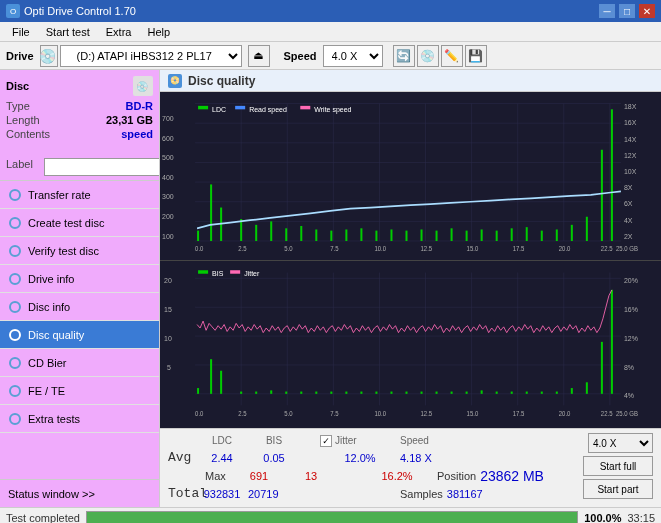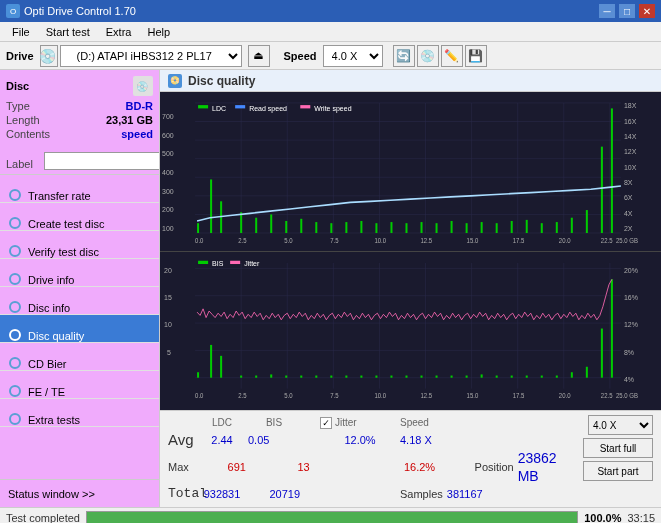--- a/index.html
+++ b/index.html
@@ -34,26 +34,26 @@
     .sidebar { width: 160px; background: #f0abfc; border-right: 1px solid #ccc; display: flex; flex-direction: column; overflow: hidden; }
     
     .disc-info-panel { padding: 6px 6px 4px 6px; border-bottom: 1px solid #ccc; }
     .disc-info-header { display: flex; align-items: center; justify-content: space-between; margin-bottom: 4px; }
     .disc-label { font-weight: bold; font-size: 11px; }
     .disc-icon { width: 20px; height: 20px; background: #e0e0e0; border-radius: 2px; display: flex; align-items: center; justify-content: center; font-size: 10px; }
     .disc-info-row { display: flex; justify-content: space-between; align-items: center; margin-bottom: 2px; font-size: 11px; }
     .disc-info-key { color: #444; }
     .disc-info-val { color: #0000cc; font-weight: bold; }
     .disc-info-val.black { color: #000; }
-    .label-row { display: flex; align-items: flex-end; gap: 11px; margin-top: 12px; }
+    .label-row { display: flex; align-items: flex-start; gap: 11px; margin-top: 18px; }
     .label-input { height: 18px; border: 1px solid #999; flex: 1; font-size: 10px; padding: 0 2px; }
     
     
     .nav-items { flex: 1; }
-    .nav-item { height: 28px; display: flex; align-items: flex-end; padding: 0 8px; gap: 6px; cursor: pointer; font-size: 11px; border-bottom: 1px solid #e0e0e0; }
+    .nav-item { height: 28px; display: flex; align-items: center; padding: 0 8px; gap: 6px; cursor: pointer; font-size: 11px; border-bottom: 1px solid #e0e0e0; }
     .nav-item.active { background: #3a7bd5; color: white; }
     .nav-item-icon { width: 14px; height: 14px; display: flex; align-items: center; justify-content: center; }
     .nav-circle { width: 12px; height: 12px; border-radius: 50%; border: 2px solid #5a9fd4; }
     .nav-item.active .nav-circle { border-color: white; }
     
     
     .status-window { height: 28px; border-top: 1px solid #ccc; display: flex; align-items: center; padding: 0 8px; cursor: pointer; font-size: 11px; gap: 4px; }
     
     
     .progress-area { height: 20px; background: #f0f0f0; border-top: 1px solid #ccc; display: flex; align-items: center; padding: 0 6px; gap: 6px; }
@@ -420,45 +420,45 @@
           <span style="width:20px;"></span>
 
           <div style="display:flex;align-items:center;gap:3px;width:80px;">
             <div class="checkbox">✓</div>
             <span style="font-size:10px;color:#666;">Jitter</span>
           </div>
           <span style="font-size:10px;color:#666;width:50px;">Speed</span>
         </div>
 
         <div style="display:flex;gap:0;align-items:center;line-height:18px;">
-          <span style="width:28px;font-size:15px;color:#333;">Avg</span>
+          <span style="width:28px;font-size:13px;color:#333;font-family:Liberation Mono, monospace;">Avg</span>
           <span style="width:52px;text-align:center;font-size:11px;color:#0000cc;">2.44</span>
-          <span style="width:52px;text-align:left;font-size:11px;color:#0000cc;">0.05</span>
+          <span style="width:52px;text-align:center;font-size:11px;color:#0000cc;">0.05</span>
           <span style="width:20px;"></span>
           <span style="width:80px;text-align:center;font-size:11px;color:#0000cc;">12.0%</span>
           <span style="width:50px;font-size:11px;color:#0000cc;">4.18 X</span>
         </div>
 
-        <div style="display:flex;gap:16px;align-items:center;line-height:18px;">
+        <div style="display:flex;gap:0;align-items:center;line-height:18px;margin-left:37px;">
           <span style="width:28px;font-size:11px;color:#333;">Max</span>
           <span style="width:52px;text-align:center;font-size:11px;color:#cc0000;">691</span>
           <span style="width:52px;text-align:center;font-size:11px;color:#cc0000;">13</span>
           <span style="width:20px;"></span>
           <span style="width:80px;text-align:center;font-size:11px;color:#cc0000;">16.2%</span>
 
           <div style="display:flex;gap:4px;align-items:center;">
             <span style="font-size:11px;color:#333;">Position</span>
             <span style="font-size:14px;color:#0000cc;">23862 MB</span>
           </div>
         </div>
 
         <div style="display:flex;gap:0;align-items:center;line-height:18px;">
           <span style="width:28px;font-size:13px;color:#333;font-family:Liberation Mono, monospace;">Total</span>
           <span style="width:52px;text-align:center;font-size:11px;color:#0000cc;">932831</span>
-          <span style="width:52px;text-align:right;font-size:11px;color:#0000cc;">20719</span>
+          <span style="width:52px;text-align:left;font-size:11px;color:#0000cc;">20719</span>
           <span style="width:20px;"></span>
           <span style="width:80px;"></span>
 
           <div style="display:flex;gap:4px;align-items:center;">
             <span style="font-size:11px;color:#333;">Samples</span>
             <span style="font-size:11px;color:#0000cc;">381167</span>
           </div>
         </div>
       </div>
 

